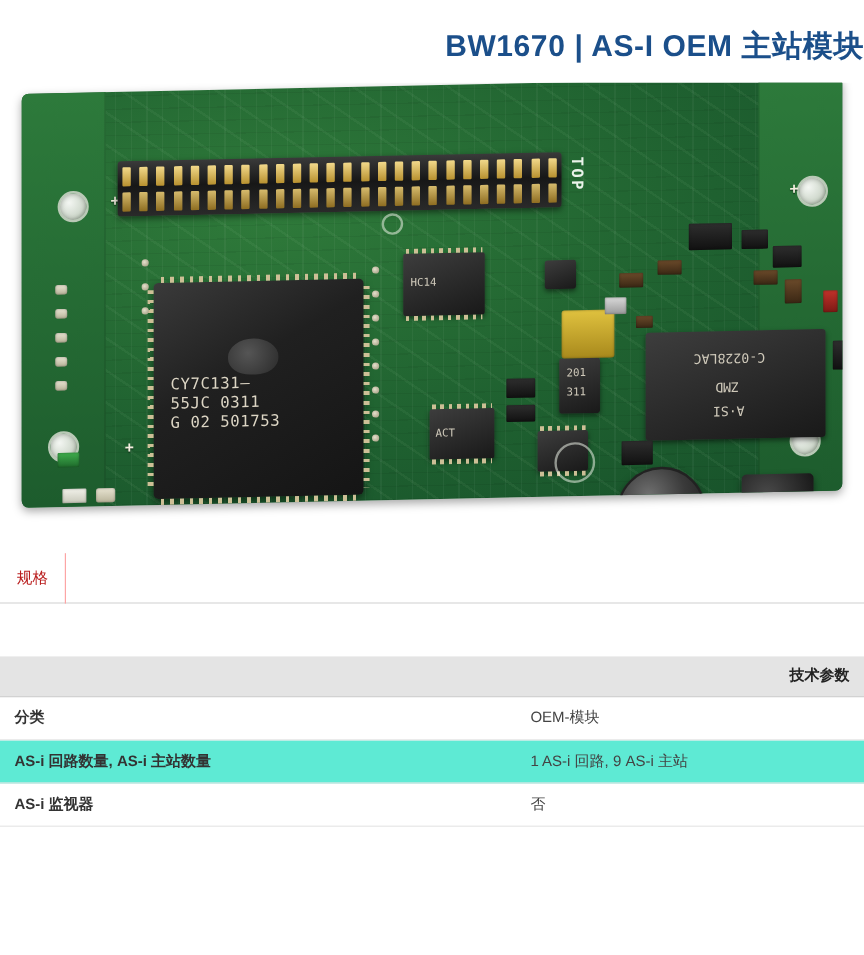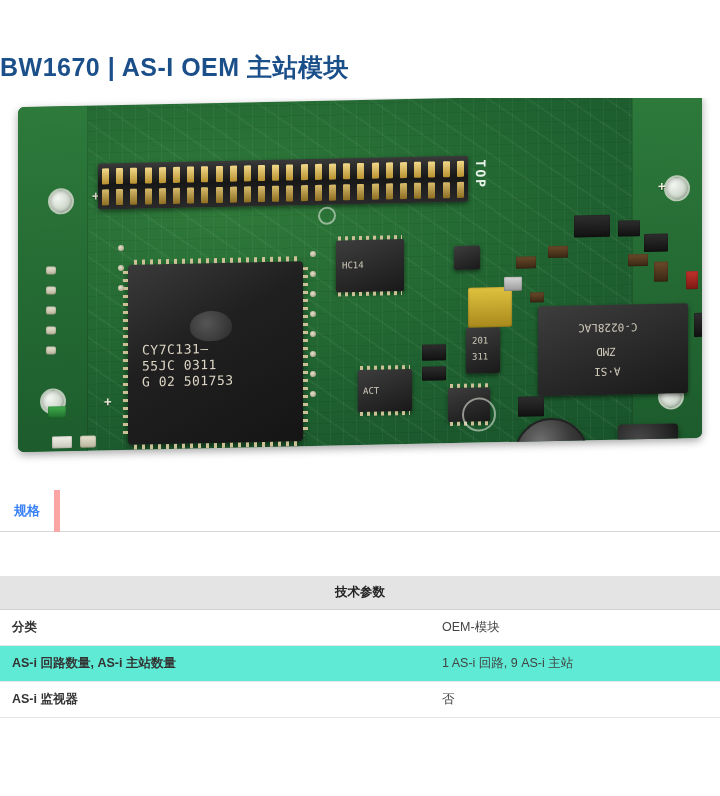--- a/index.html
+++ b/index.html
@@ -11,28 +11,27 @@
     background: #ffffff;
     font-family: "Liberation Sans", sans-serif;
   }
   .page {
     position: relative;
     width: 720px;
     height: 796px;
     overflow: hidden;
   }
   .title {
-    text-align: left;
+    text-align: right;
     font-size: 25px;
     font-weight: bold;
     color: #1b4f8a;
     letter-spacing: 0.5px;
     padding-top: 22px;
     padding-bottom: 14px;
-    margin-top: 29px;
   }
   
   .photo-wrap {
     position: relative;
     width: 720px;
     height: 370px;
     background: #ffffff;
     overflow: hidden;
   }
   .board {
@@ -240,36 +239,36 @@
   .spec-tab-row {
     position: relative;
     margin-top: 22px;
     height: 42px;
     border-bottom: 1px solid #d8d8d8;
     padding-left: 10px;
   }
   .spec-tab {
     display: inline-block;
     font-size: 13px;
-    font-weight: bold;
-    color: #3b82f6;
+    font-weight: normal;
+    color: #b91c1c;
     padding: 12px 14px 12px 4px;
-    border-right: 6px solid #fca5a5;
+    border-right: 1px solid #fca5a5;
   }
   
   .tech-wrap { margin-top: 44px; }
   table.tech {
     width: 720px;
     border-collapse: collapse;
     font-size: 12.5px;
     color: #333;
   }
   table.tech th {
     background: #e4e4e4;
-    text-align: center;
+    text-align: right;
     font-weight: bold;
     padding: 8px 12px;
     font-size: 12.5px;
     color: #222;
     border-bottom: 1px solid #d2d2d2;
   }
   table.tech td {
     padding: 9px 12px;
     border-bottom: 1px solid #e6e6e6;
     vertical-align: middle;

